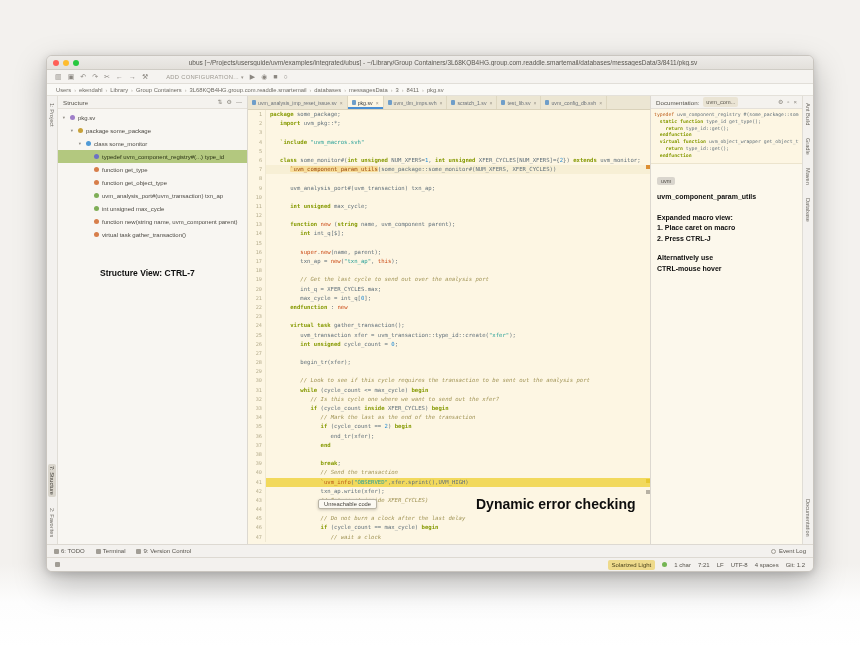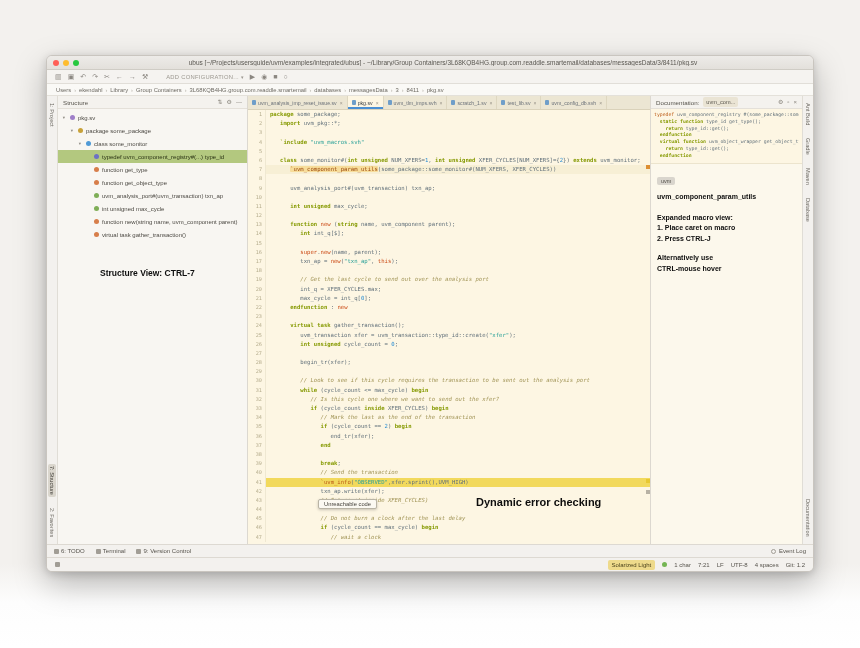--- a/index.html
+++ b/index.html
@@ -66,21 +66,21 @@
   .cl.hl-find .lc{background:#f2d95c}
   .tk-k{color:#859900;font-weight:bold}
   .tk-b{color:#61707a}
   .tk-c{color:#a09355;font-style:italic}
   .tk-s{color:#2aa198}
   .tk-m{color:#bb5a14}
   .tk-mh{color:#9c4a0c;background:#f7dd9b;border-radius:1px}
   .tk-o{color:#cb4b16}
   .tk-n{color:#268bd2}
   .tooltip{position:absolute;left:70px;top:389px;background:#fbf9f2;border:1px solid #b9b4a5;border-radius:2px;padding:1px 5px;font-size:5.8px;color:#45423b;box-shadow:0 1px 3px rgba(0,0,0,.22);white-space:nowrap}
-  .editor-annotation{position:absolute;left:228px;top:386px;font-weight:bold;font-size:11px;color:#0e0e0e;white-space:nowrap}
+  .editor-annotation{position:absolute;left:228px;top:386px;font-weight:bold;font-size:14px;color:#0e0e0e;white-space:nowrap}
   .err-stripe{position:absolute;right:0;top:0;bottom:0;width:4px}
   .mark{position:absolute;right:0;width:4px;height:4px;display:block}
   .mark.m1{top:55px;background:#dd8f33}
   .mark.m2{top:369px;background:#e8c832}
   .mark.m3{top:380px;background:#b8b2a4}
   
   .docpanel{width:152px;flex:0 0 auto;background:#fcf8ec;border-left:1px solid #dcd8d0;display:flex;flex-direction:column;overflow:hidden}
   .doc-tab{background:#eae4d4;border-radius:2px;padding:0 3px;height:10px;line-height:10px;font-size:5.6px;color:#5a564e}
   .doc-code{flex:0 0 auto;background:#fdf6e3;border-bottom:1px solid #ece4cd;padding:3px 3px}
   .dcl{font-family:"DejaVu Sans Mono",monospace;font-size:4.8px;line-height:6.8px;white-space:pre;overflow:hidden}

